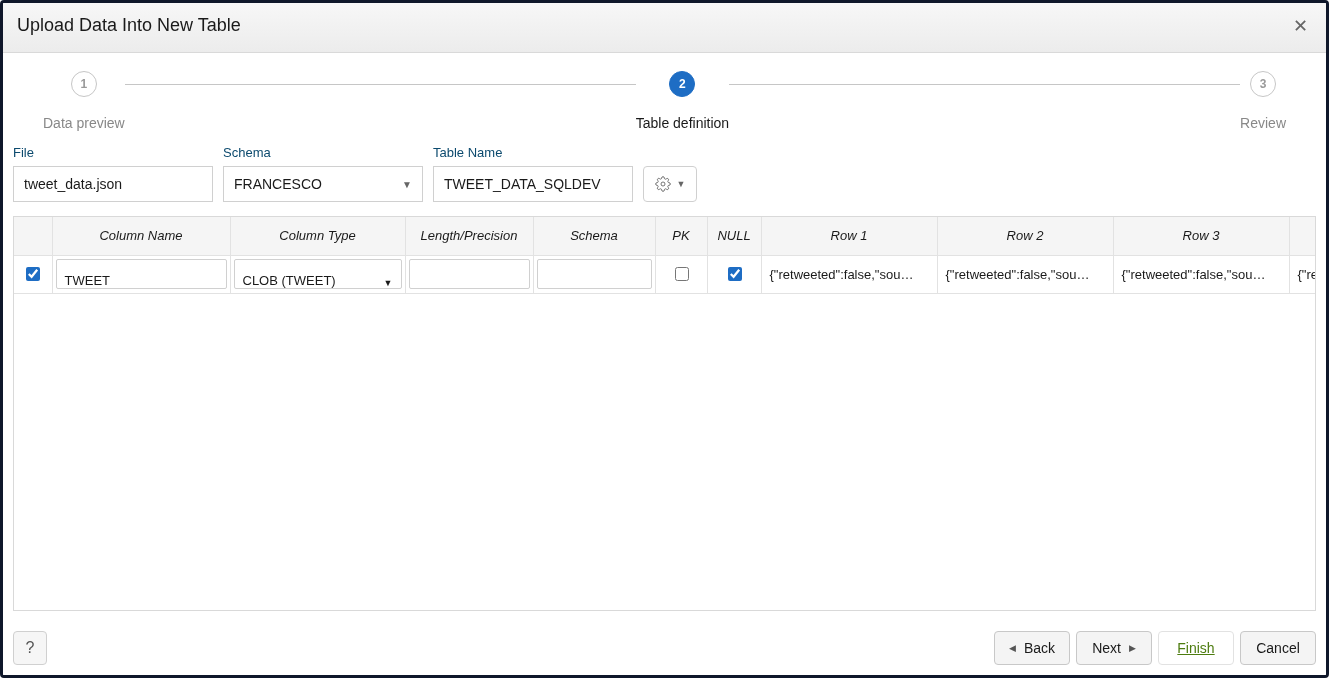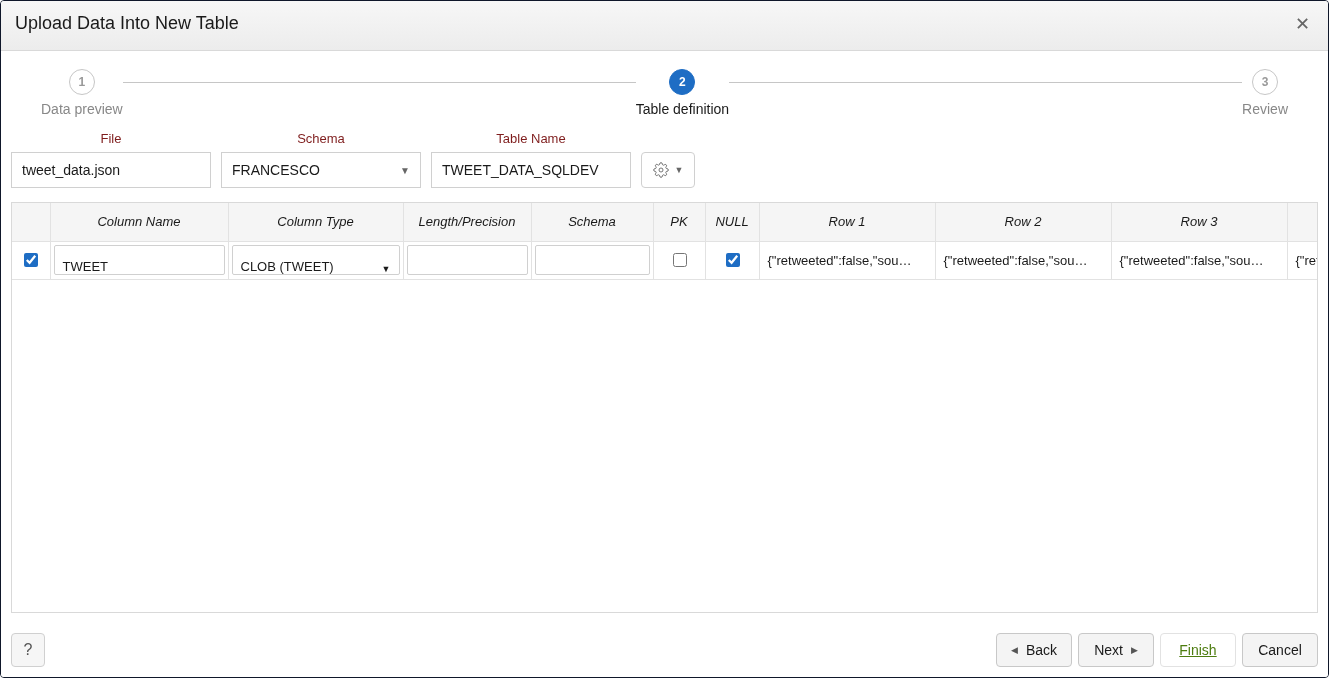--- a/index.html
+++ b/index.html
@@ -10,21 +10,21 @@
     height: 678px;
     font-family: -apple-system, BlinkMacSystemFont, "Segoe UI", Helvetica, Arial, sans-serif;
     font-size: 13px;
     color: #1a1a1a;
     background: #fff;
     overflow: hidden;
   }
   .dialog {
     width: 100%;
     height: 100%;
-    border: 1px solid #0f172a;
+    border: 3px solid #0f172a;
     border-radius: 4px;
     display: flex;
     flex-direction: column;
     overflow: hidden;
   }
   .dialog-header {
     background: linear-gradient(#f7f7f7, #ececec);
     border-bottom: 1px solid #d9d9d9;
     padding: 12px 14px 16px 14px;
     display: flex;
@@ -77,42 +77,41 @@
     border: 1px solid #1E6DC4;
     color: #fff;
   }
   .step-line {
     flex: 1;
     height: 1px;
     background: #c6c6c6;
     margin-top: 13px;
   }
   .step-label {
-    margin-top: 6px;
+    margin-top: 18px;
     font-size: 14px;
     white-space: nowrap;
   }
   .step-inactive .step-label { color: #888; }
   .step-active .step-label { color: #1a1a1a; }
 
   
   .form-row {
     display: flex;
     gap: 10px;
     padding: 14px 10px 8px 10px;
   }
   .form-group {
     display: flex;
     flex-direction: column;
   }
   .form-label {
     font-size: 13px;
-    color: #7f1d1d;
+    color: #0c4a6e;
     margin-bottom: 6px;
-    text-align: center;
   }
   .input, .select {
     height: 36px;
     border: 1px solid #d0d0d0;
     border-radius: 0;
     padding: 0 10px;
     font-size: 14px;
     background: #fff;
     display: flex;
     align-items: center;

